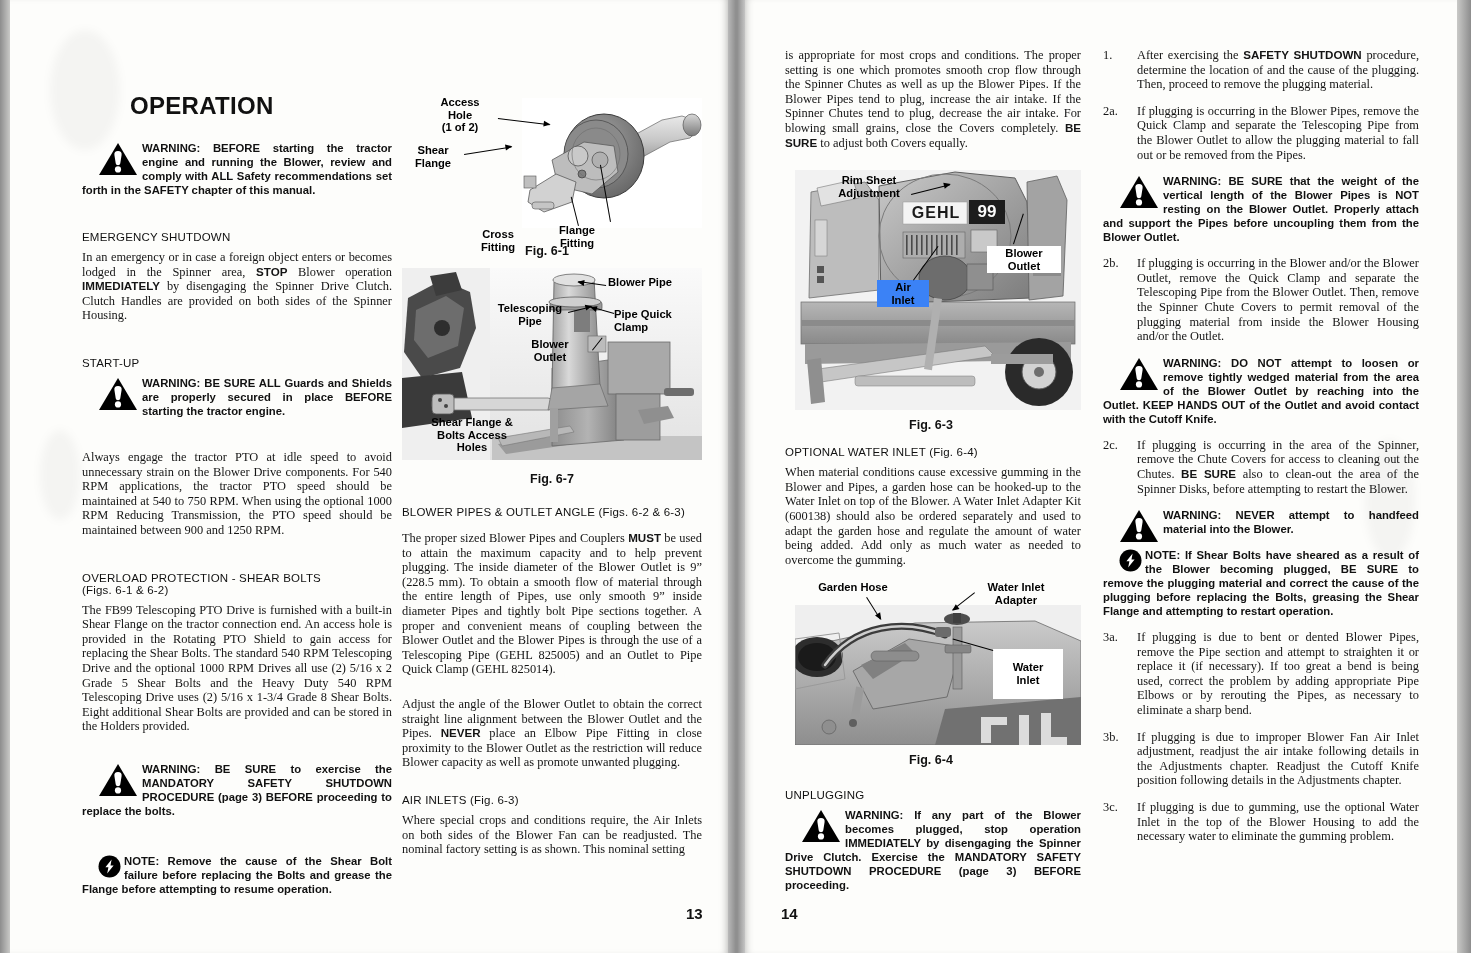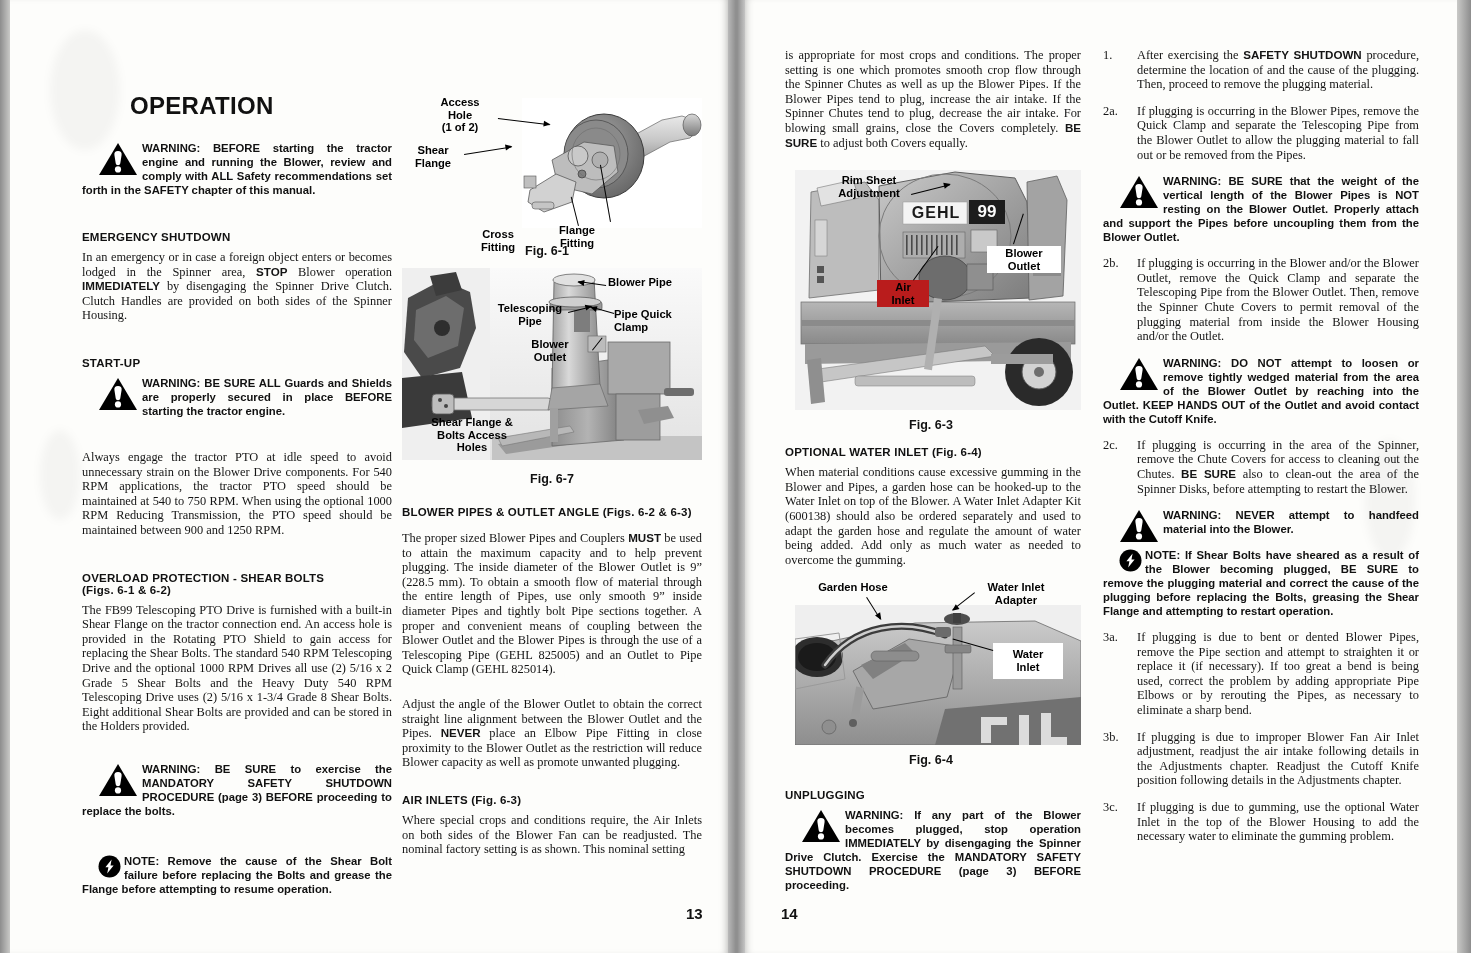--- a/index.html
+++ b/index.html
@@ -35,21 +35,21 @@
     font-family:"Liberation Sans", sans-serif;
     font-weight:bold;font-size:34px;letter-spacing:.5px;
     text-align:center;color:#111;
   }
   .h-section-big{
     font-family:"Liberation Sans", sans-serif;
     font-weight:bold;font-size:24px;letter-spacing:.3px;color:#111;
   }
   .h-sub{
     font-family:"Liberation Sans", sans-serif;
-    font-weight:bold;font-size:11.5px;letter-spacing:.2px;color:#111;
+    font-weight:normal;font-size:11.5px;letter-spacing:.2px;color:#111;
     margin:0 0 7px 0;
   }
   p.body{
     font-family:"Liberation Serif", serif;
     font-size:12.4px;line-height:14.6px;text-align:justify;color:#141414;
     margin:0 0 12px 0;
   }
   p.body b{font-family:"Liberation Sans", sans-serif;font-weight:bold;font-size:11.6px;}
 
   
@@ -412,21 +412,21 @@
           <div style="position:absolute;left:110px;top:33px;width:62px;height:20px;display:flex;align-items:center;justify-content:center;
                       font-family:'Liberation Sans',sans-serif;font-weight:bold;font-size:16px;letter-spacing:1px;color:#1a1a1a;">GEHL</div>
           <div style="position:absolute;left:176px;top:31px;width:32px;height:22px;display:flex;align-items:center;justify-content:center;
                       font-family:'Liberation Sans',sans-serif;font-weight:bold;font-size:17px;color:#fafafa;">99</div>
         </div>
 
         <div class="fig-label" style="left:40px;top:4px;width:88px;">Rim Sheet
 Adjustment</div>
         <div class="lead" style="left:126px;top:24px;width:40px;transform:rotate(-14deg);"></div>
 
-        <div class="fig-label" style="left:92px;top:110px;width:46px;background:#b91c1c;padding:1px 3px;">Air
+        <div class="fig-label" style="left:92px;top:110px;width:46px;background:#3b82f6;padding:1px 3px;">Air
 Inlet</div>
         <div class="lead noarrow" style="left:128px;top:110px;width:42px;transform:rotate(-54deg);"></div>
 
         <div class="fig-label" style="left:202px;top:76px;width:68px;background:#fff;padding:1px 3px;">Blower
 Outlet</div>
         <div class="lead noarrow" style="left:228px;top:74px;width:32px;transform:rotate(-72deg);"></div>
 
         <div class="fig-cap" style="position:absolute;left:86px;top:248px;width:120px;">Fig. 6-3</div>
       </div>
 
@@ -477,21 +477,21 @@
           </svg>
         </div>
 
         <div class="fig-label" style="left:20px;top:0px;width:96px;">Garden Hose</div>
         <div class="lead" style="left:82px;top:16px;width:26px;transform:rotate(58deg);"></div>
 
         <div class="fig-label" style="left:188px;top:0px;width:86px;">Water Inlet
 Adapter</div>
         <div class="lead" style="left:190px;top:12px;width:28px;transform:rotate(142deg);"></div>
 
-        <div class="fig-label" style="left:208px;top:62px;width:62px;background:#fff;padding:5px 4px;">Water
+        <div class="fig-label" style="left:208px;top:68px;width:62px;background:#fff;padding:12px 4px;">Water
 Inlet</div>
         <div class="lead noarrow" style="left:208px;top:70px;width:42px;transform:rotate(196deg);"></div>
 
         <div class="fig-cap" style="position:absolute;left:86px;top:172px;width:120px;">Fig. 6-4</div>
       </div>
 
       <div class="h-sub" style="margin-top:8px;">UNPLUGGING</div>
 
       <div class="adm" style="margin-top:4px;">
         <span class="glyph">

